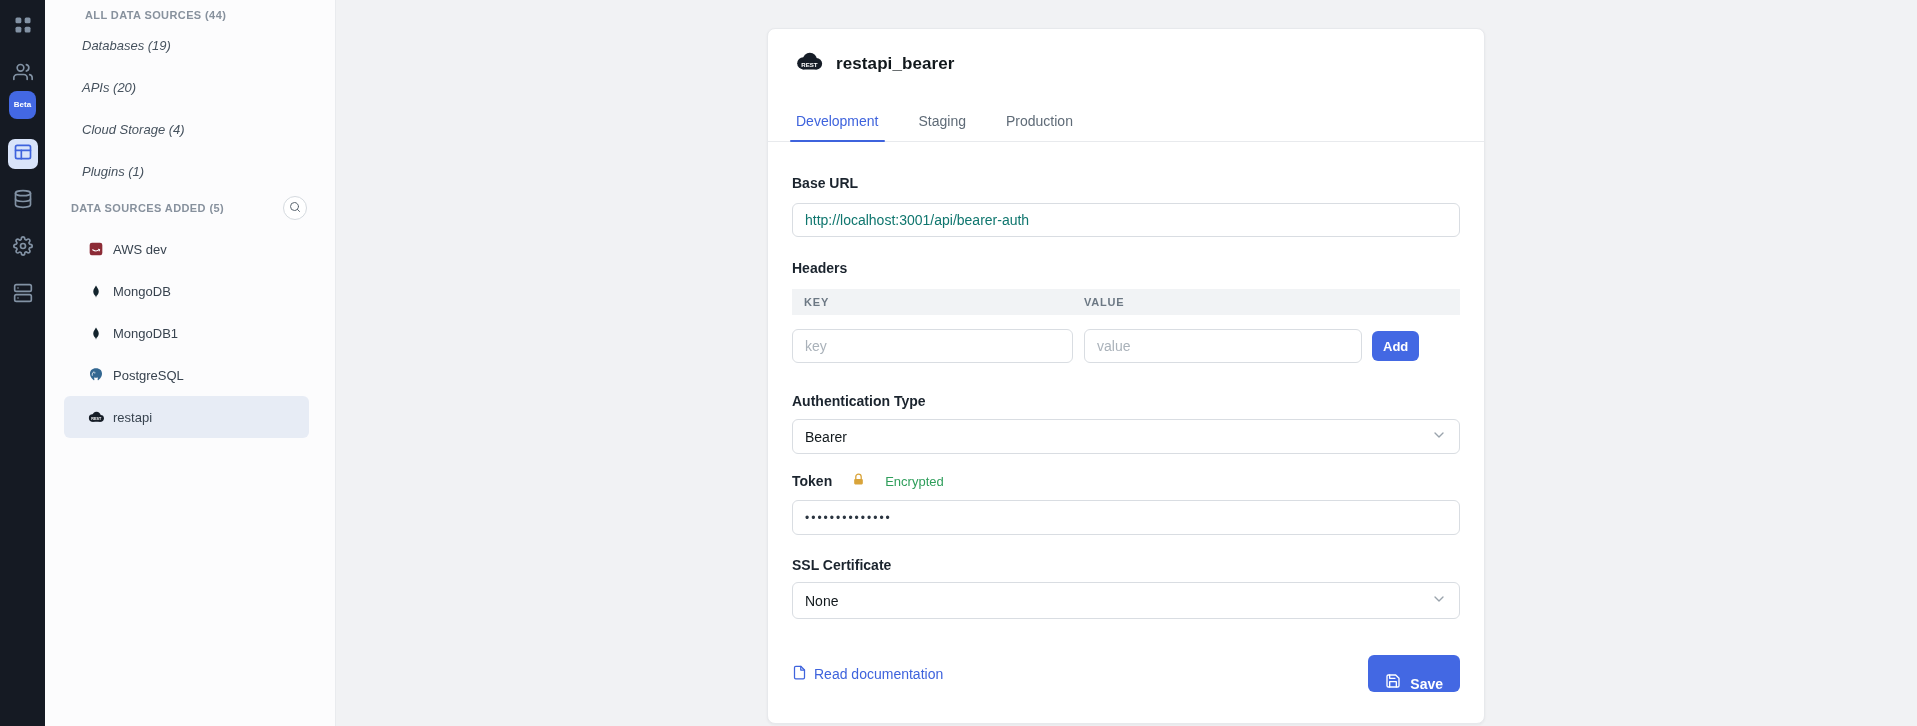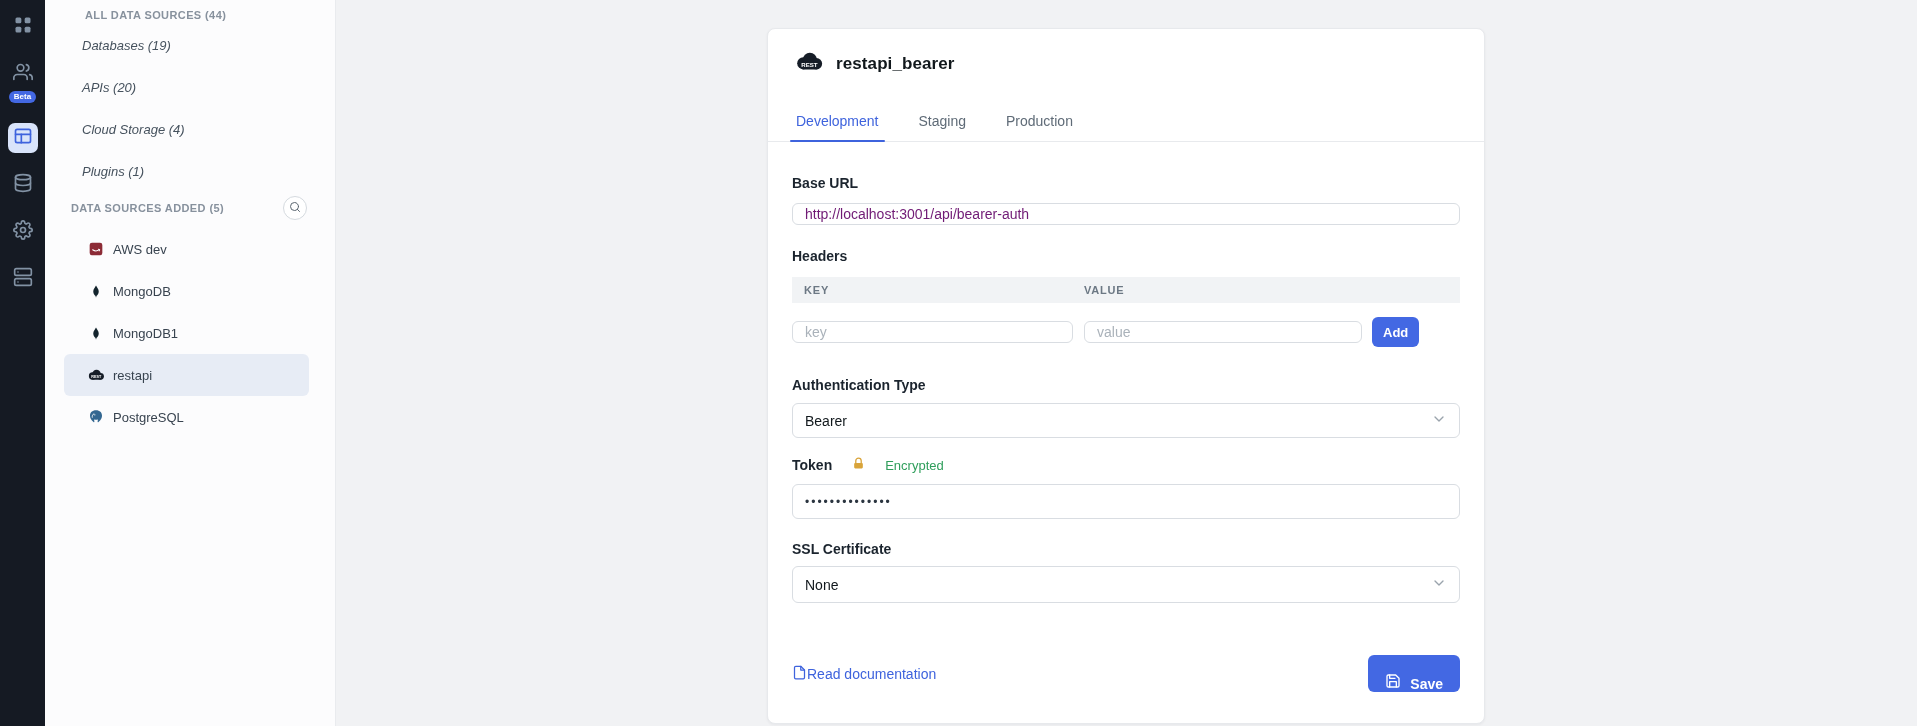--- a/index.html
+++ b/index.html
@@ -7,21 +7,21 @@
   .page{position:relative; width:1917px; height:726px; overflow:hidden; background:#f1f2f4;}
 
   
   .rail{position:absolute; left:0; top:0; width:45px; height:100%;
         background:var(--rail-bg,#151A23); display:flex; flex-direction:column; align-items:center; padding-top:12px; box-sizing:border-box;}
   .rail-item{width:30px; height:30px; display:flex; align-items:center; justify-content:center;
              margin-bottom:17px; border-radius:7px; color:#8292a4; cursor:pointer;}
   .rail-item.no-mb{margin-bottom:0;}
   .rail-item.selected{background:#d9e4fa; color:var(--active-tab,#3E63DD);}
   .beta-badge{margin:2px 4px 20px; background:var(--accent,#4368E3); color:#fff; font-size:8px; line-height:12px;
-              padding:0 5px; border-radius:8px; font-weight:700;}
+              padding:8px 5px; border-radius:8px; font-weight:700;}
   .fi{fill:none; stroke:currentColor; stroke-width:2; stroke-linecap:round; stroke-linejoin:round;}
 
   
   .sidebar{position:absolute; left:45px; top:0; width:291px; height:100%; background:#fcfcfd;
            border-right:1px solid #e9ebee; box-sizing:border-box;}
   .sb-title{padding:6px 0 0 40px; height:18px; font-size:11px; font-weight:700; letter-spacing:.4px;
             color:#87919d; text-transform:uppercase; display:flex; align-items:center;}
   .sb-item{height:42px; display:flex; align-items:center; padding-left:37px; font-size:13px; color:#46525e; cursor:pointer;font-style:italic;}
   .sb-title-row{margin-top:2px; height:28px; display:flex; align-items:center; position:relative; padding-left:26px;}
   .sb-title-row .t{font-size:11px; font-weight:700; letter-spacing:.4px; color:#87919d; text-transform:uppercase;}
@@ -39,22 +39,22 @@
         border:1px solid #e7e9ec; border-radius:8px; box-shadow:0 1px 3px rgba(16,24,40,.05); box-sizing:border-box;}
   .card-head{display:flex; align-items:center; gap:12px; padding:22px 26px 0;}
   .card-head h1{margin:0; font-size:17px; font-weight:600; color:#11181c; letter-spacing:.1px;}
   .tabs{display:flex; gap:28px; padding:0 22px; margin-top:27px; border-bottom:1px solid #e8eaed;}
   .tab{padding:10px 6px 12px; font-size:14px; color:#5f6b77; position:relative; cursor:pointer;}
   .tab.active{color:var(--active-tab,#3E63DD); font-weight:500;}
   .tab.active::after{content:""; position:absolute; left:0; right:0; bottom:-1px; height:2px;
                      background:var(--active-tab,#3E63DD); border-radius:1px;}
   .form{padding:33px 24px 0;}
   .field-label{font-size:14px; font-weight:700; color:#1b242e; line-height:16px;}
-  .input{width:100%; height:22px; box-sizing:border-box; border:1px solid #d9dde2; border-radius:6px;
-         padding:0 12px; font-size:14px; font-family:inherit; color:#701a75; background:#fff; outline:none;}
+  .input{width:100%; height:34px; box-sizing:border-box; border:1px solid #d9dde2; border-radius:6px;
+         padding:0 12px; font-size:14px; font-family:inherit; color:#0f766e; background:#fff; outline:none;}
   .input::placeholder{color:#aab2ba;}
   .mt12{margin-top:12px;} .mt10{margin-top:10px;}
   .headers-block{margin-top:23px;}
   .kv-head{margin-top:13px; height:26px; background:#f1f3f5; display:flex; align-items:center;
            font-size:11px; font-weight:700; letter-spacing:.8px; color:#6c7884;}
   .kv-head .k{padding-left:12px; width:292px; box-sizing:border-box;}
   .kv-row{display:flex; align-items:center; margin-top:14px;}
   .kv-row .key{width:281px; flex:0 0 auto;}
   .kv-row .val{width:278px; flex:0 0 auto; margin-left:11px;}
   .add-btn{margin-left:10px; height:30px; padding:0 11px; background:var(--accent,#4368E3); color:#fff;
@@ -62,21 +62,21 @@
   .auth-block{margin-top:30px;}
   .select{margin-top:10px; height:33px; border:1px solid #d9dde2; border-radius:6px; display:flex; align-items:center;
           justify-content:space-between; padding:0 12px; font-size:14px; color:#11181c; background:#fff; cursor:pointer;}
   .token-block{margin-top:18px;}
   .token-head{display:flex; align-items:center; gap:20px;}
   .encrypted{font-size:13px; color:var(--encrypted,#2F9E5B); font-weight:500;}
   .token-input{height:35px; font-size:12px; letter-spacing:2px; color:#2b3540;}
   .ssl-block{margin-top:22px;}
   .ssl-block .select{margin-top:9px; height:35px;}
   .card-footer{position:absolute; left:24px; right:24px; bottom:31px; display:flex; align-items:center; justify-content:space-between;}
-  .doc-link{display:flex; align-items:center; color:var(--active-tab,#3E63DD); font-size:14px; cursor:pointer; text-decoration:none;}
+  .doc-link{display:flex; align-items:center; gap:7px; color:var(--active-tab,#3E63DD); font-size:14px; cursor:pointer; text-decoration:none;}
   .save-btn{display:flex; align-items:flex-end; gap:9px; background:var(--accent,#4368E3); color:#fff; border:none;
             border-radius:6px; height:37px; padding:0 17px; font-size:14px; font-weight:600; font-family:inherit; cursor:pointer;}
 </style>
 </head>
 <body>
 
 <div class="page">
 
   <nav class="rail">
     <div class="rail-item">
@@ -176,44 +176,44 @@
         </span>
         <span>MongoDB</span>
       </div>
       <div class="ds-item">
         <span class="ds-ico">
           <svg width="14" height="15" viewBox="0 0 24 24">
             <path d="M12 1.8c1.9 4 4.7 5.9 4.7 10.4 0 3.7-2.1 6.5-4 7.6l-.3 2.2h-.8l-.3-2.2c-1.9-1.1-4-3.9-4-7.6 0-4.5 2.8-6.4 4.7-10.4z" fill="#13242D"></path>
           </svg>
         </span>
         <span>MongoDB1</span>
+      </div>
+      <div class="ds-item">
+        <span class="ds-ico">
+          <svg width="16" height="16" viewBox="0 0 24 24">
+            <path d="M12 2C6.2 2 3 5.4 3 9.9c0 3 1.2 5.4 2.6 7.1.9 1.1 2 2 3 2.7.6.4 1.2-.1 1-.8-.3-1-.5-2-.3-2.7.1-.4.5-.6.9-.5.6.2 1.2.3 1.8.3s1.2-.1 1.8-.3c.4-.1.8.1.9.5.2.7 0 1.7-.3 2.7-.2.7.4 1.2 1 .8 1-.7 2.1-1.6 3-2.7 1.4-1.7 2.6-4.1 2.6-7.1C21 5.4 17.8 2 12 2z" fill="#336791"></path>
+            <path d="M8.8 7.2c-1.9 1-2.8 2.9-2.4 5.2" stroke="#fff" stroke-width="1.3" fill="none" stroke-linecap="round"></path>
+            <circle cx="10.2" cy="8.8" r="1" fill="#fff"></circle>
+          </svg>
+        </span>
+        <span>PostgreSQL</span>
       </div>
       <div class="ds-item selected">
         <span class="ds-ico">
           <svg width="20" height="14" viewBox="0 0 34 24">
             <g fill="#161D27">
               <circle cx="10.5" cy="14" r="7"></circle>
                 <circle cx="18" cy="10" r="8"></circle>
                 <circle cx="25.5" cy="14.5" r="6.5"></circle>
               <rect x="7" y="12" width="22" height="9" rx="4.5"></rect>
             </g>
             <text x="17.5" y="18.5" text-anchor="middle" font-size="7" font-weight="bold" fill="#fff" font-family="Liberation Sans, sans-serif">REST</text>
           </svg>
         </span>
         <span>restapi</span>
-      </div>
-      <div class="ds-item">
-        <span class="ds-ico">
-          <svg width="16" height="16" viewBox="0 0 24 24">
-            <path d="M12 2C6.2 2 3 5.4 3 9.9c0 3 1.2 5.4 2.6 7.1.9 1.1 2 2 3 2.7.6.4 1.2-.1 1-.8-.3-1-.5-2-.3-2.7.1-.4.5-.6.9-.5.6.2 1.2.3 1.8.3s1.2-.1 1.8-.3c.4-.1.8.1.9.5.2.7 0 1.7-.3 2.7-.2.7.4 1.2 1 .8 1-.7 2.1-1.6 3-2.7 1.4-1.7 2.6-4.1 2.6-7.1C21 5.4 17.8 2 12 2z" fill="#336791"></path>
-            <path d="M8.8 7.2c-1.9 1-2.8 2.9-2.4 5.2" stroke="#fff" stroke-width="1.3" fill="none" stroke-linecap="round"></path>
-            <circle cx="10.2" cy="8.8" r="1" fill="#fff"></circle>
-          </svg>
-        </span>
-        <span>PostgreSQL</span>
       </div>
     </div>
   </aside>
 
   <main class="main">
     <section class="card">
 
       <div class="card-head">
         <span>
           <svg width="30" height="21" viewBox="0 0 34 24">

